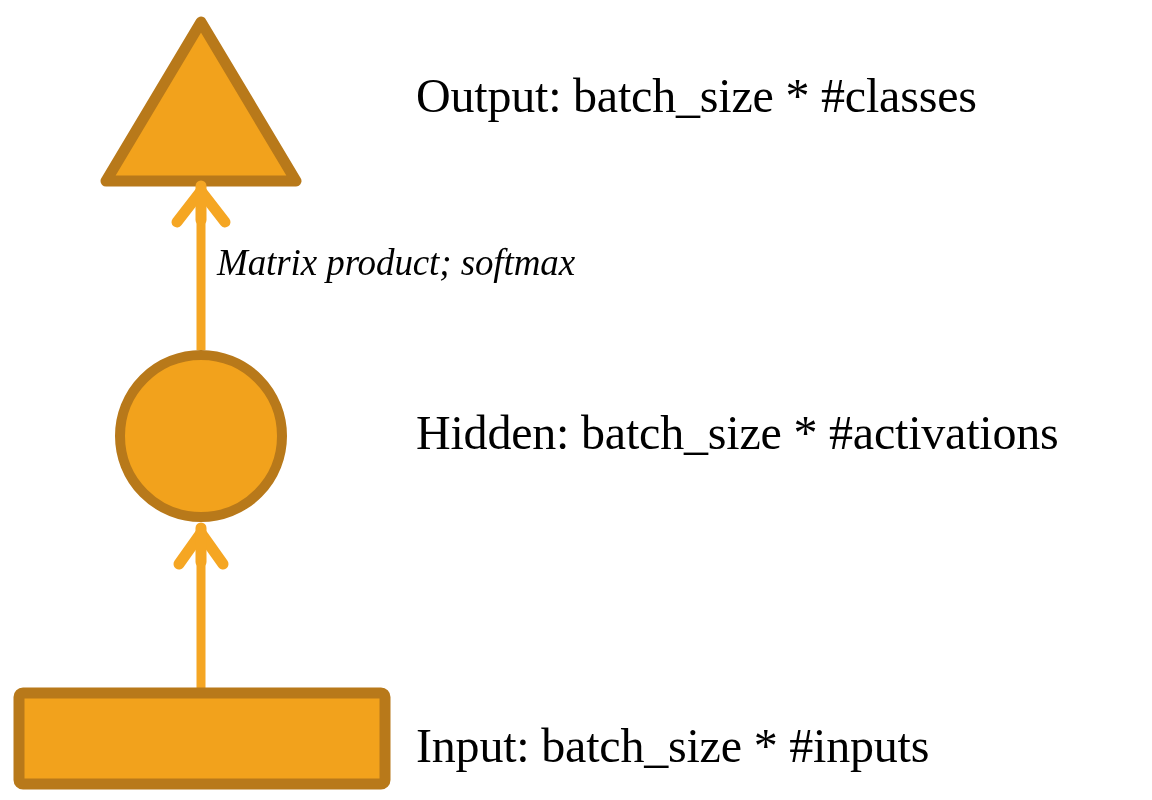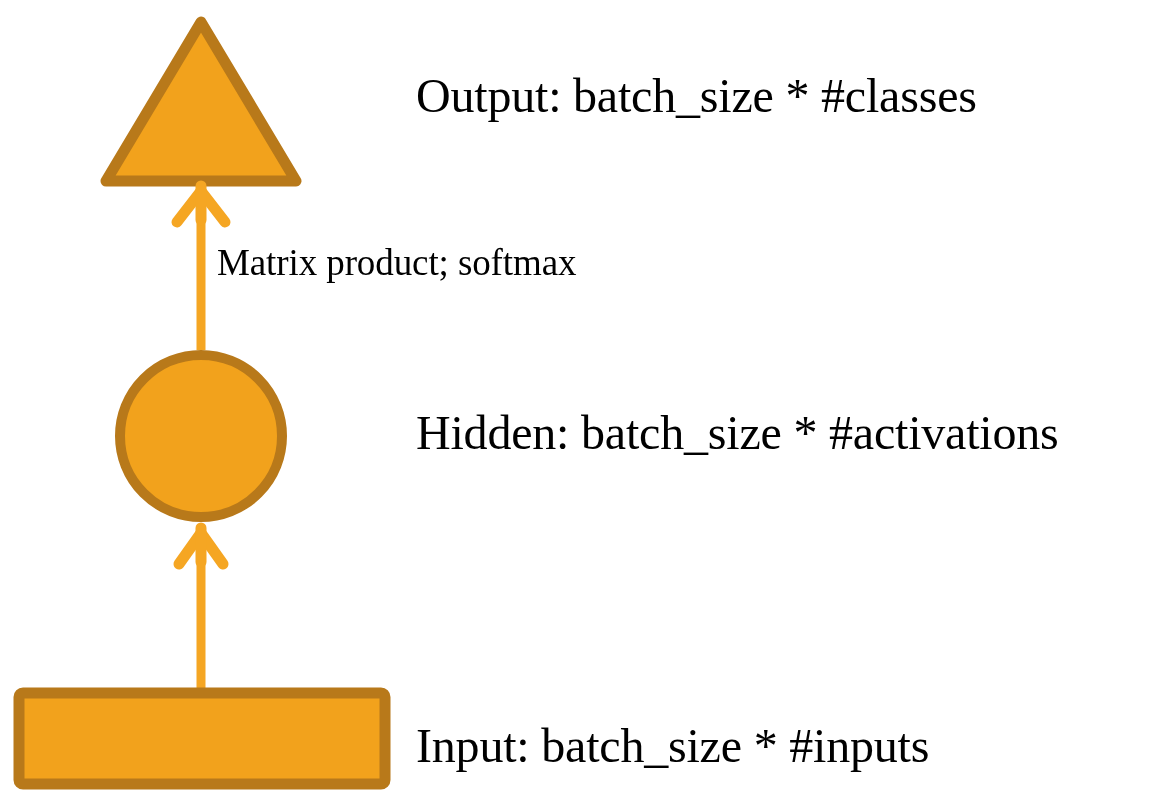--- a/index.html
+++ b/index.html
@@ -30,20 +30,21 @@
     line-height: 1;
   }
   .layer-label {
     font-size: 48px;
     font-style: normal;
     font-weight: normal;
     letter-spacing: -0.2px;
   }
   .edge-label {
     font-size: 37px;
+    font-style: italic;
     font-weight: normal;
     letter-spacing: -0.1px;
   }
   #label-output   { left: 416px; top: 72px; }
   #label-hidden   { left: 416px; top: 409px; }
   #label-input    { left: 416px; top: 722px; }
   #label-edge-top { left: 217px; top: 244px; }
   #label-edge-bot { left: 212px; top: 562px; }
 </style>
 </head>

